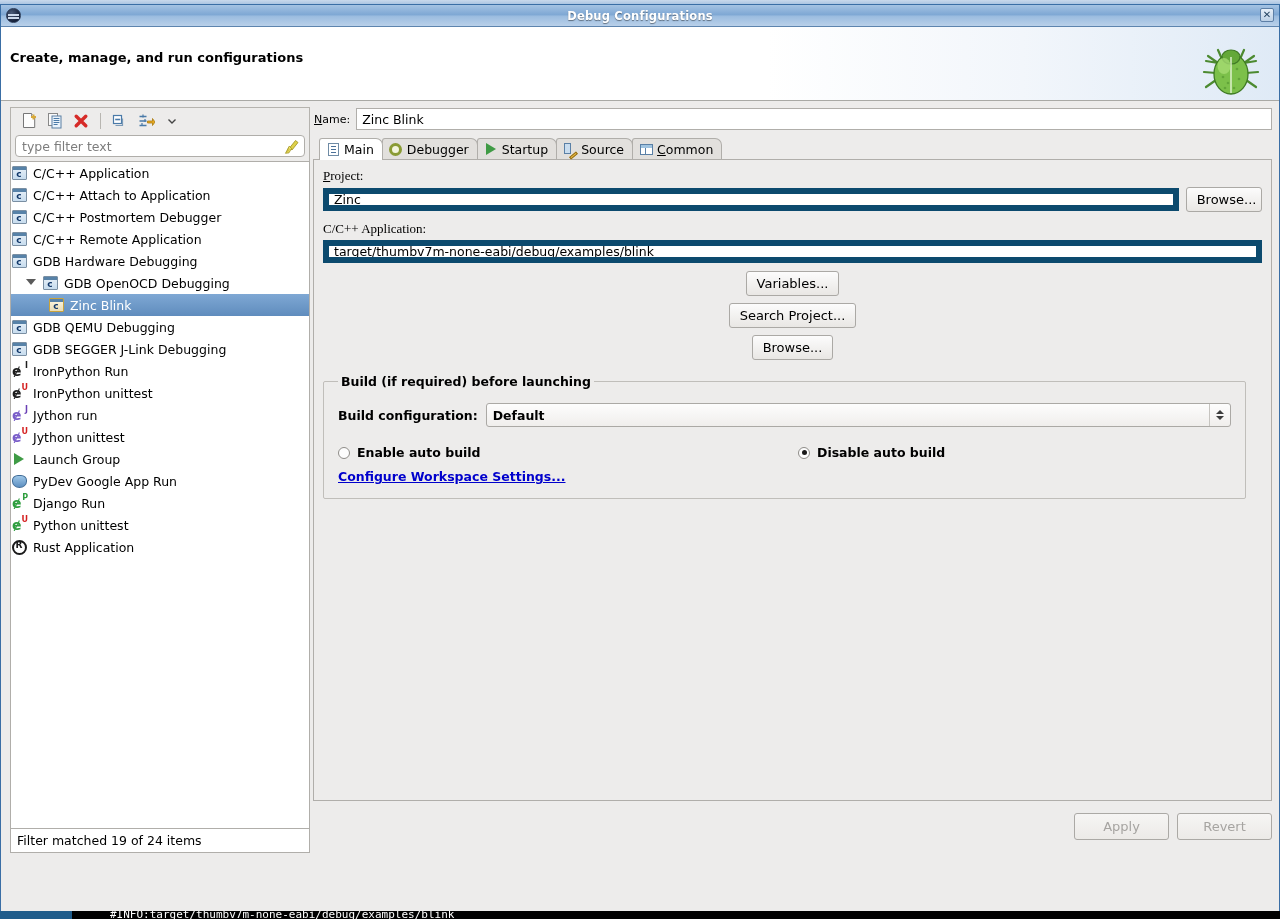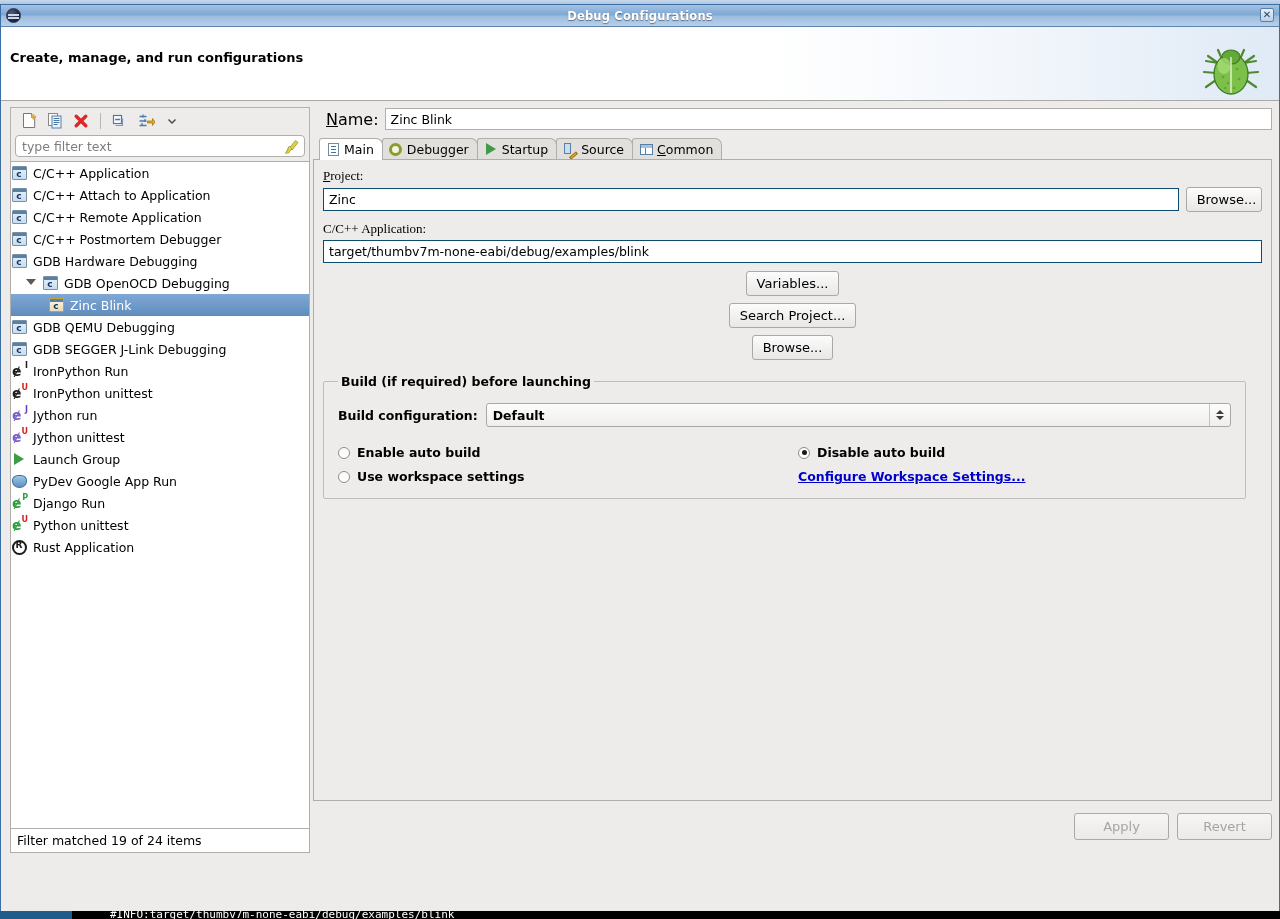--- a/index.html
+++ b/index.html
@@ -259,21 +259,21 @@
 
   
   #right-panel {
     position: absolute; left: 312px; top: 6px;
     width: 959px; height: 843px;
   }
   #name-row {
     position: relative; height: 24px;
     display: flex; align-items: center;
   }
-  #name-label { margin-left: 13px; margin-right: 6px; font-size: 16px; }
+  #name-label { margin-left: 1px; margin-right: 6px; font-size: 11px; }
   #name-input {
     flex: 1;
     height: 22px;
     background: #fff;
     border: 1px solid #b0aeaa;
     box-sizing: border-box;
     font-family: inherit; font-size: 12.5px;
     padding-left: 5px; outline: none;
   }
 
@@ -357,21 +357,21 @@
     background: #edeceb;
     border: 1px solid #b0aeaa;
     border-top: none;
     box-sizing: border-box;
     padding: 8px 9px;
   }
 
   .field-label { font-size: 13px; margin-bottom: 3px; font-family: Liberation Serif, serif; }
   .text-input {
     width: 100%; height: 23px;
-    background: #fff; border: 1px solid #0c4a6e;
+    background: #fff; border: 6px solid #0c4a6e;
     box-sizing: border-box; padding-left: 5px;
     font-family: inherit; font-size: 12.5px; outline: none;
   }
   .row-flex { display: flex; align-items: center; gap: 7px; }
 
   .btn {
     height: 25px;
     min-width: 66px;
     padding: 0 10px;
     background: linear-gradient(#fcfcfc, #e9e7e4);
@@ -569,27 +569,27 @@
           <div class="tree-row">
             <span class="ticon">
               <span class="icon-cpp"></span>
             </span>
             <span>C/C++ Attach to Application</span>
           </div>
           <div class="tree-row">
             <span class="ticon">
               <span class="icon-cpp"></span>
             </span>
+            <span>C/C++ Postmortem Debugger</span>
+          </div>
+          <div class="tree-row">
+            <span class="ticon">
+              <span class="icon-cpp"></span>
+            </span>
             <span>C/C++ Remote Application</span>
-          </div>
-          <div class="tree-row">
-            <span class="ticon">
-              <span class="icon-cpp"></span>
-            </span>
-            <span>C/C++ Postmortem Debugger</span>
           </div>
           <div class="tree-row">
             <span class="ticon">
               <span class="icon-cpp"></span>
             </span>
             <span>GDB Hardware Debugging</span>
           </div>
           <div class="tree-row expandable">
             <span class="twisty"></span>
             <span class="ticon">
@@ -765,24 +765,20 @@
 
           <div class="radio-grid">
             <label class="radio-item">
               <span class="radio-dot"></span>
               <span>Enable auto build</span>
             </label>
             <label class="radio-item">
               <span class="radio-dot checked"></span>
               <span>Disable auto build</span>
             </label>
-            <label class="radio-item">
-              <span class="radio-dot"></span>
-              <span>Use workspace settings</span>
-            </label>
             <span class="link">Configure Workspace Settings...</span>
           </div>
         </fieldset>
       </div>
 
       <div id="apply-row">
         <button class="btn disabled">Apply</button>
         <button class="btn disabled">Revert</button>
       </div>
 

